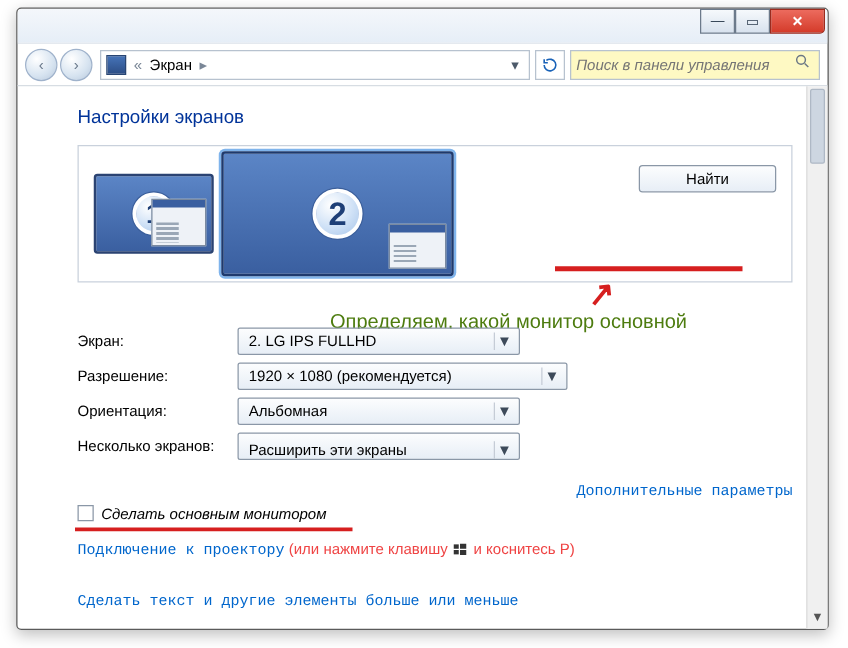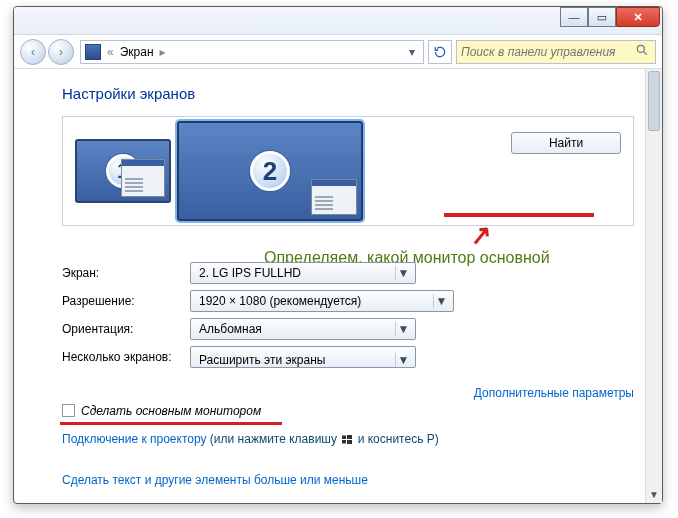--- a/index.html
+++ b/index.html
@@ -62,24 +62,24 @@
 
   .formrow { display:flex; align-items:center; margin-top:6px; font-size:12px;}
   .formrow .lbl { width:128px;}
   .dropdown { height:22px; border:1px solid #8a97a7; background:linear-gradient(#fcfdfe,#e7eef6); border-radius:2px; display:flex; align-items:center; padding:0 4px 0 8px; font-size:12px; cursor:pointer; position:relative;gap:48px;}
   .dropdown .ddv{flex:1; text-align:left;}
   .dropdown .dda{ width:16px; text-align:center; color:#3d4a5a; border-left:1px solid #c5ccd6; margin-left:6px;}
   .dd-w1{width:226px;} .dd-w2{width:264px;} .dd-w3{width:226px;justify-content:center;} .dd-w4{width:226px;align-items:flex-end;}
 
   .checkbox-row{ display:flex; margin-top:18px; font-size:12px; position:relative;font-style:italic;}
   .cb { width:13px; height:13px; border:1px solid #8a97a7; background:#fff; margin-right:6px; cursor:pointer;}
-  a.lnk{ color:#0066cc; text-decoration:none; font-size:12px; cursor:pointer;}
+  a.lnk{ color:#0066cc; text-decoration:none; font-size:12px; cursor:pointer;font-family:Liberation Mono, monospace;}
   .advrow{ display:flex; justify-content:space-between; margin-top:18px;}
   .proj{ margin-top:14px; font-size:12px;}
-  .proj .hint{ color:#0c4a6e;}
+  .proj .hint{ color:#ef4444;}
   .winkey{ display:inline-block; width:14px; height:12px; vertical-align:middle;}
   .textlink{ margin-top:24px;}
 
   .underline-red{ position:absolute; height:3px; background:#d61f1f;}
 </style>
 </head>
 <body>
 
 <div class="window">
 

